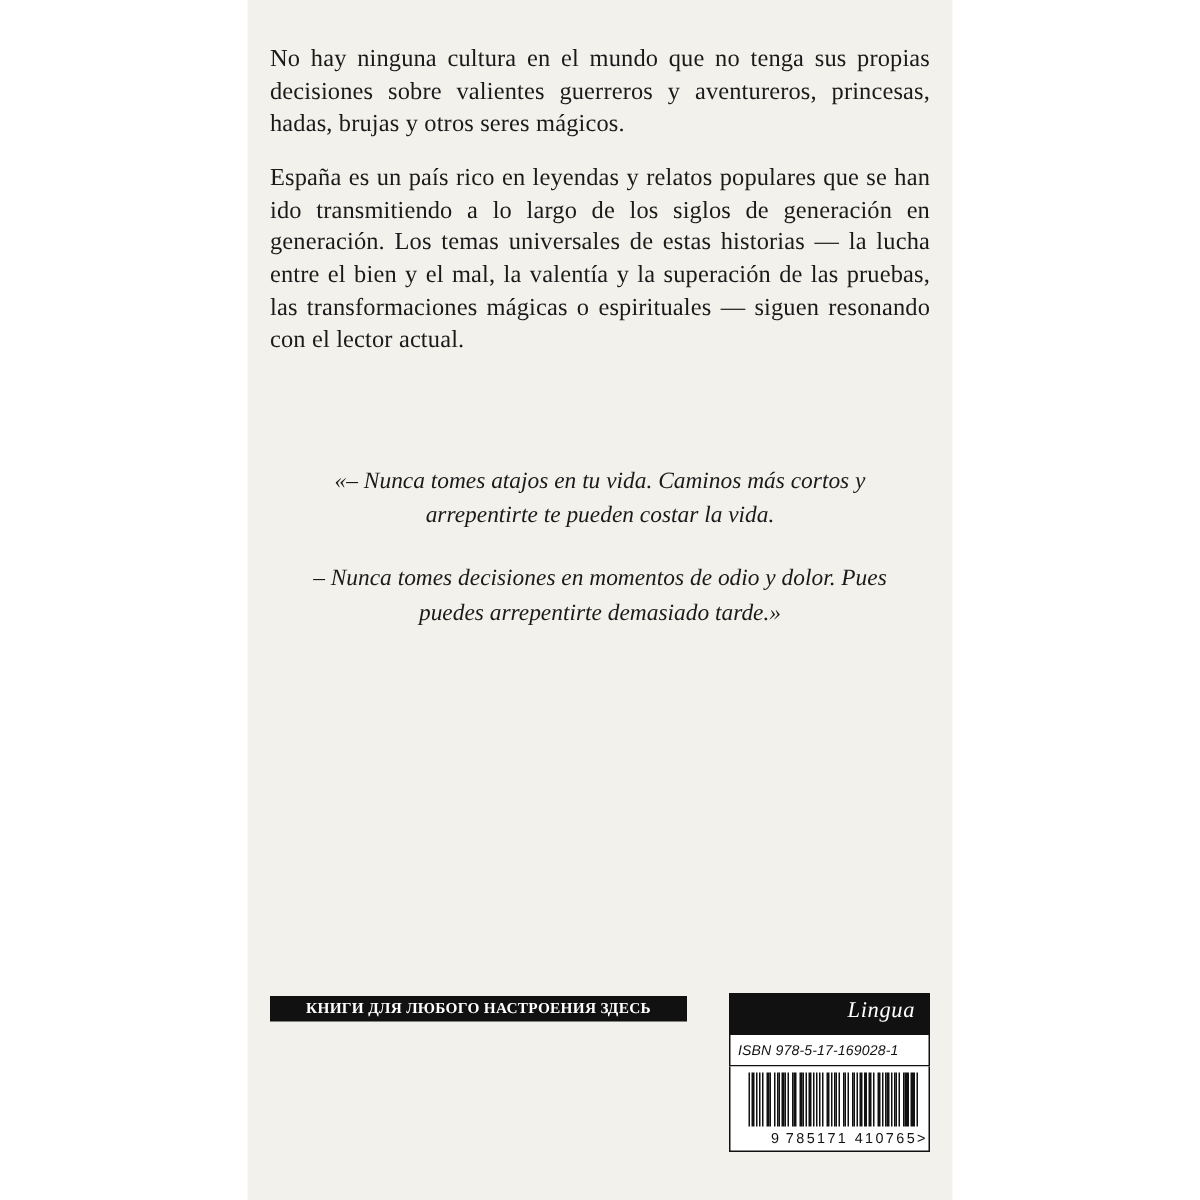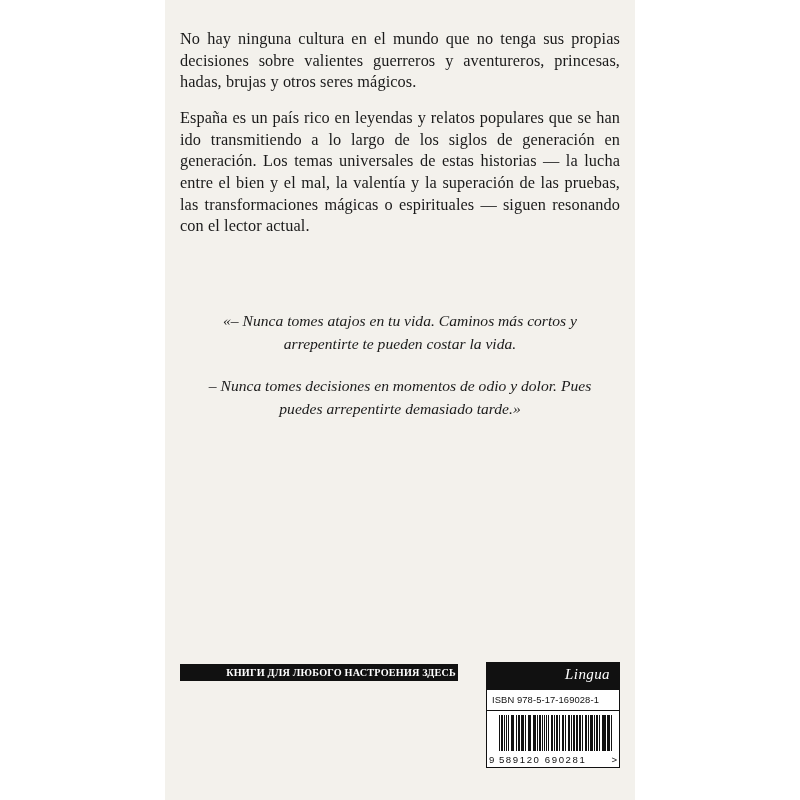--- a/index.html
+++ b/index.html
@@ -66,21 +66,21 @@
     top: 0;
     width: 278px;
   }
   .ast-tagline {
     background: #111111;
     color: #ffffff;
     font-family: "Liberation Serif", serif;
     font-weight: bold;
     font-size: 10.2px;
     letter-spacing: 0.2px;
-    text-align: right;
+    text-align: center;
     padding: 3px 2px 3px 2px;
     white-space: nowrap;
     overflow: hidden;
   }
   .ast-row {
     display: flex;
     align-items: flex-end;
     margin-top: 8px;
   }
   .ast-logo-wrap {
@@ -124,20 +124,21 @@
     border: 1px solid #cfcbc2;
     background: #ffffff;
     margin-left: 6px;
   }
   
   .right-area {
     position: absolute;
     right: 0;
     top: -2px;
     width: 134px;
+    text-align: right;
   }
   .lingua {
     background: #111111;
     color: #ffffff;
     height: 28px;
     position: relative;
   }
   .lingua-text {
     position: absolute;
     right: 10px;
@@ -146,20 +147,21 @@
     font-style: italic;
     font-size: 15px;
     letter-spacing: 0.4px;
   }
   .isbn-box {
     border: 1px solid #111;
     border-top: none;
     background: #fff;
     height: 20px;
     position: relative;
+    font-style: italic;
   }
   .isbn-text {
     position: absolute;
     left: 5px;
     top: 4px;
     font-family: "Liberation Sans", sans-serif;
     font-size: 9.4px;
     color: #111;
     letter-spacing: 0.1px;
   }
@@ -344,19 +346,19 @@
             <i style="width:3px"></i>
             <i style="width:3px;background:transparent"></i>
             <i style="width:1px"></i>
             <i style="width:1px;background:transparent"></i>
             <i style="width:2px"></i>
             <i style="width:2px;background:transparent"></i>
             <i style="width:1px"></i>
             <i style="width:3px;background:transparent"></i>
           </div>
         <div class="barcode-digits">
-          <span class="lead">9</span><span>589120 690281</span><span class="trail">&gt;</span>
+          <span class="lead">9</span><span>785171 410765</span><span class="trail">&gt;</span>
         </div>
       </div>
     </div>
 
   </div>
 </div>
 
 </body></html>

